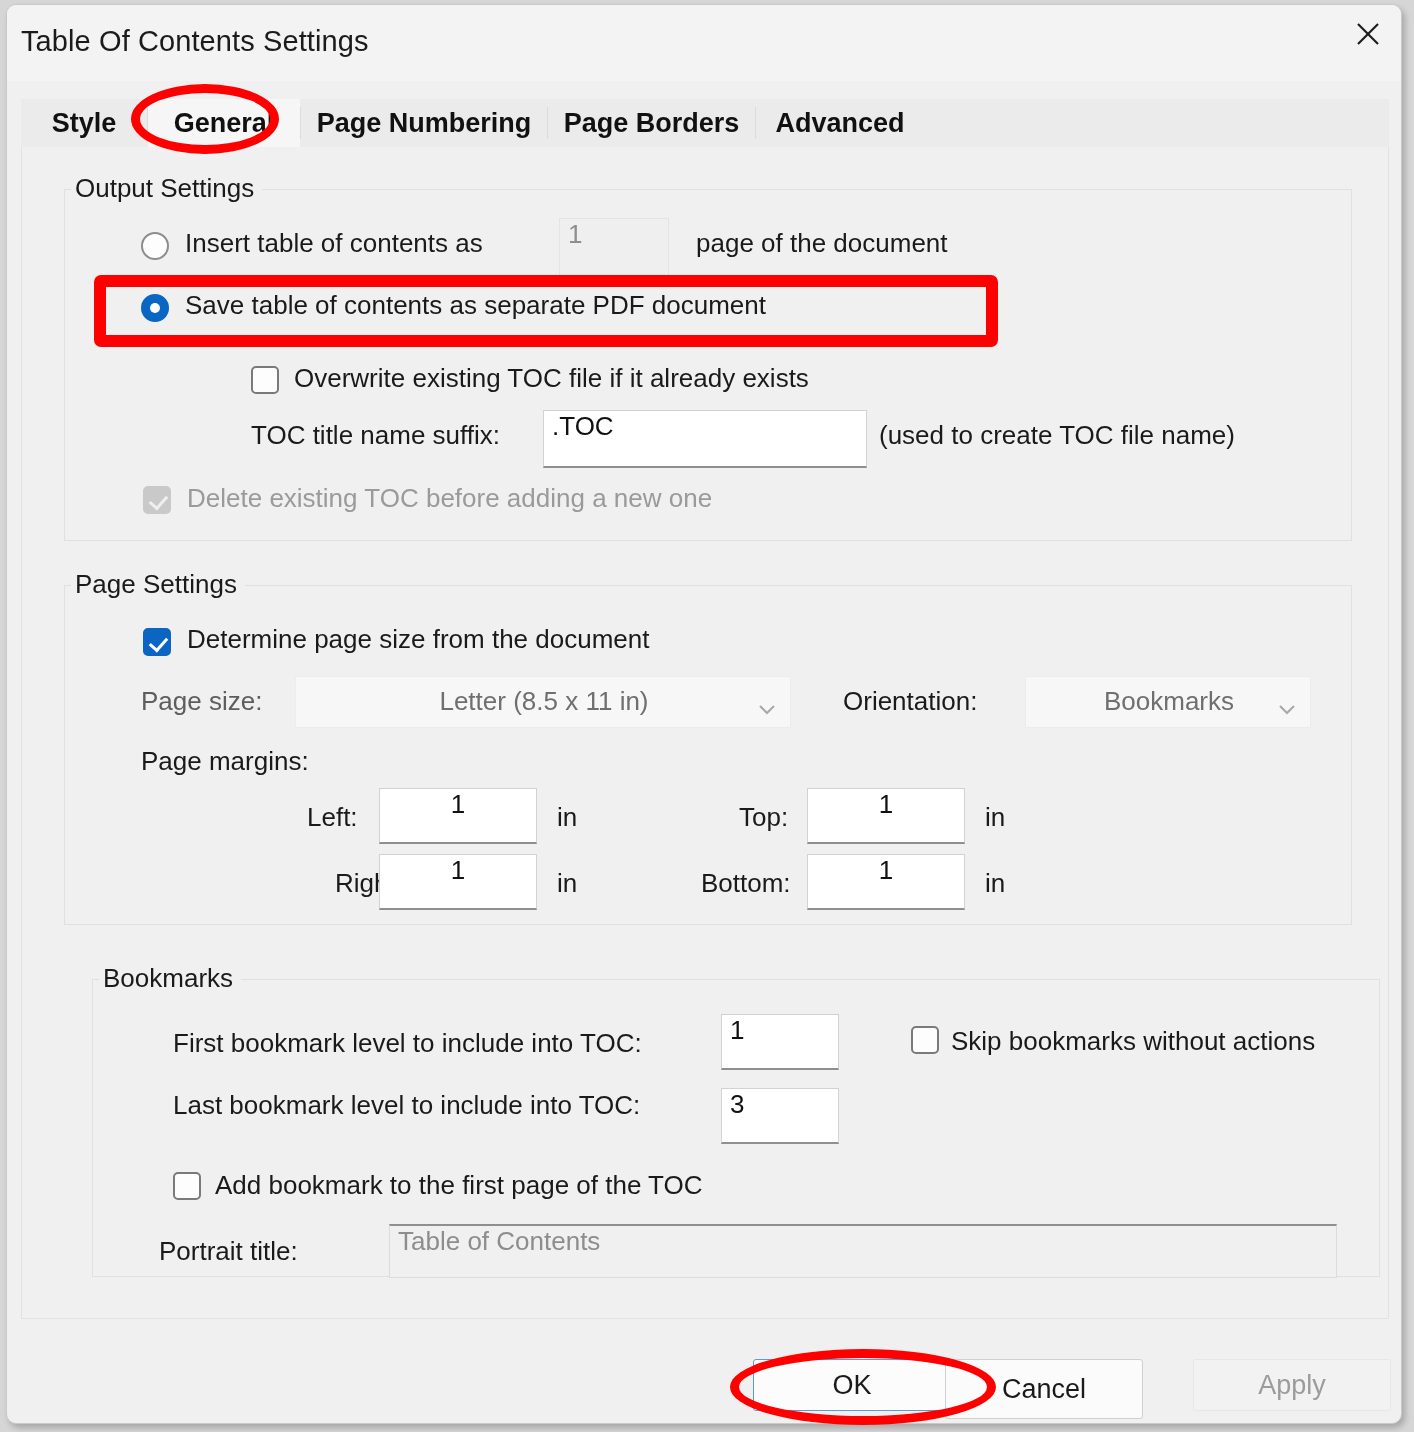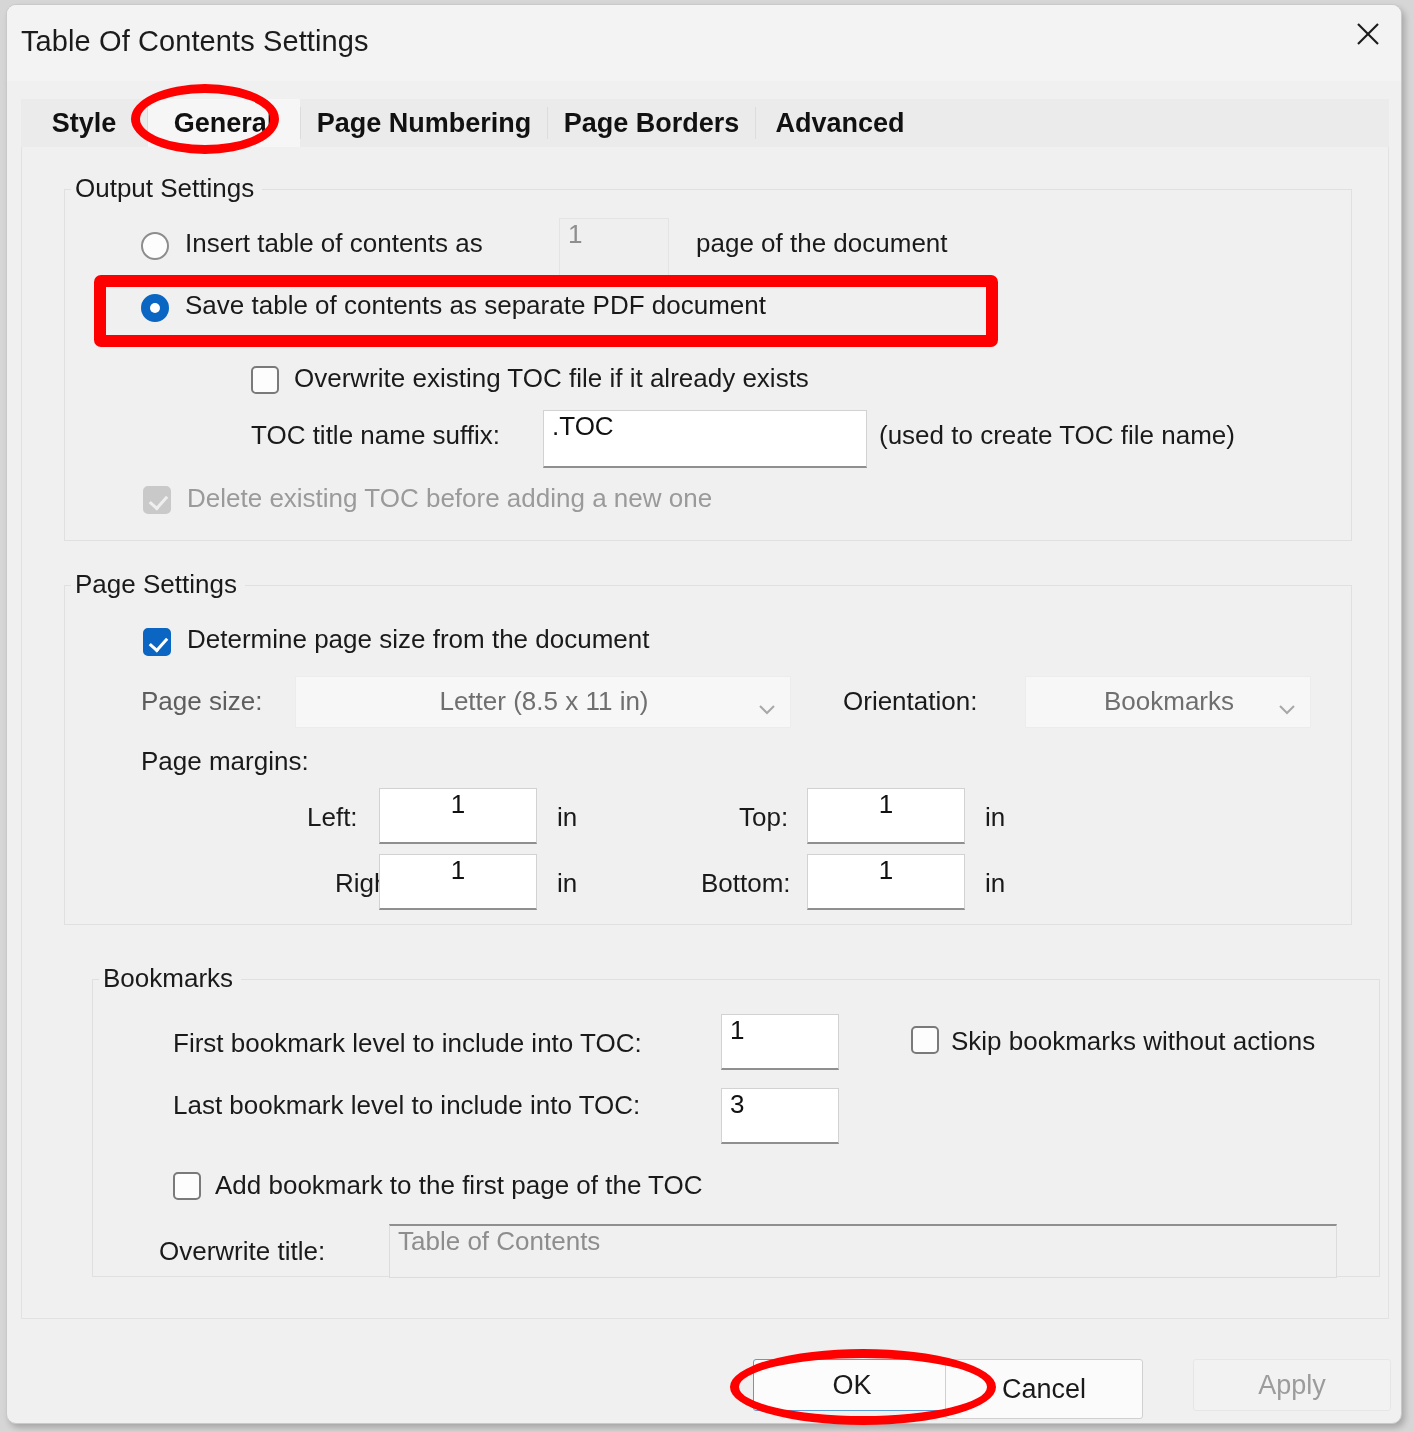--- a/index.html
+++ b/index.html
@@ -377,21 +377,21 @@
       <span class="tin" style="left:628px; top:34px; width:118px; height:56px;">1</span>
       <span class="cbox" style="left:818px; top:46px;"></span>
       <span class="lbl" style="left:858px; top:46px;">Skip bookmarks without actions</span>
 
       <span class="lbl" style="left:80px; top:110px;">Last bookmark level to include into TOC:</span>
       <span class="tin" style="left:628px; top:108px; width:118px; height:56px;">3</span>
 
       <span class="cbox" style="left:80px; top:192px;"></span>
       <span class="lbl" style="left:122px; top:190px;">Add bookmark to the first page of the TOC</span>
 
-      <span class="lbl" style="left:66px; top:256px;">Overwrite title:</span>
+      <span class="lbl" style="left:66px; top:256px;">Portrait title:</span>
       <span class="tin dis ph" style="left:296px; top:244px; width:948px; height:54px; background:#f0f0f0; border-top:2px solid #8f8f8f; border-left:1px solid #dcdcdc; border-right:1px solid #dcdcdc; border-bottom:1px solid #dcdcdc;">Table of Contents</span>
     </div>
 
   </div>
 
   <div class="footer">
     <div class="btn default" style="left:746px; top:14px; width:198px; height:52px;">OK</div>
     <div class="btn" style="left:938px; top:14px; width:198px; height:60px;">Cancel</div>
     <div class="btn dis" style="left:1186px; top:14px; width:198px; height:52px;">Apply</div>
   </div>

